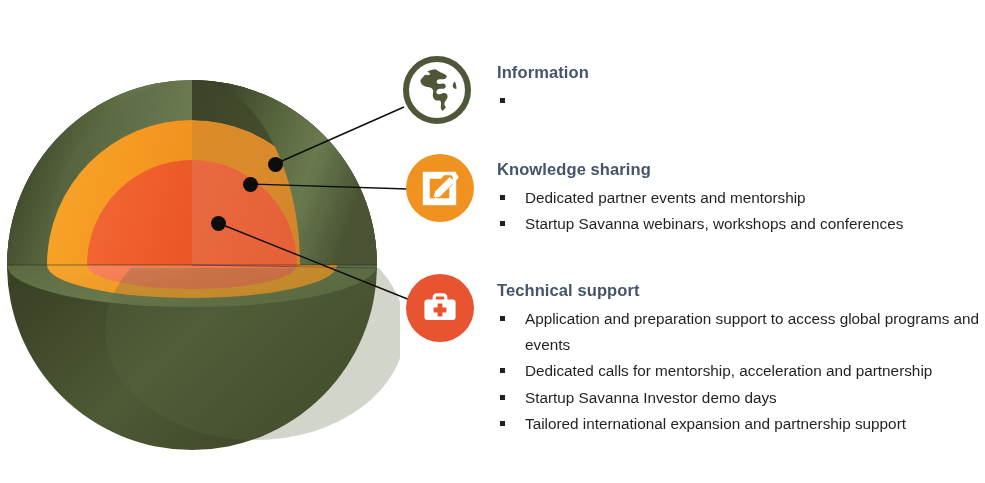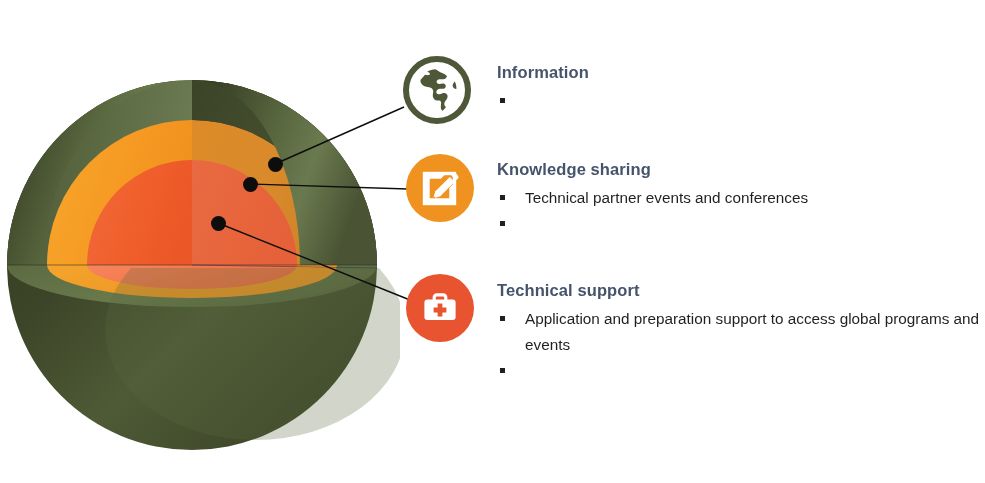--- a/index.html
+++ b/index.html
@@ -335,38 +335,42 @@
       <span class="bullet-marker"></span>
     </li>
   </ul>
 </div>
 
 <div class="section" id="section-knowledge">
   <div class="section-title">Knowledge sharing</div>
   <ul class="bullet-list">
     <li class="bullet-item">
       <span class="bullet-marker"></span>
-      <span>Technical partner events and conferences</span>
-    </li>
-    <li class="bullet-item">
-      <span class="bullet-marker"></span>
+      <span>Dedicated partner events and mentorship</span>
+    </li>
+    <li class="bullet-item">
+      <span class="bullet-marker"></span>
+      <span>Startup Savanna webinars, workshops and conferences</span>
     </li>
   </ul>
 </div>
 
 <div class="section" id="section-technical">
   <div class="section-title">Technical support</div>
   <ul class="bullet-list">
     <li class="bullet-item">
       <span class="bullet-marker"></span>
       <span>Application and preparation support to access global programs and events</span>
     </li>
     <li class="bullet-item">
       <span class="bullet-marker"></span>
-    </li>
-    <li class="bullet-item">
-      <span class="bullet-marker"></span>
-    </li>
-    <li class="bullet-item">
-      <span class="bullet-marker"></span>
+      <span>Dedicated calls for mentorship, acceleration and partnership</span>
+    </li>
+    <li class="bullet-item">
+      <span class="bullet-marker"></span>
+      <span>Startup Savanna Investor demo days</span>
+    </li>
+    <li class="bullet-item">
+      <span class="bullet-marker"></span>
+      <span>Tailored international expansion and partnership support</span>
     </li>
   </ul>
 </div>
 
 </body></html>

